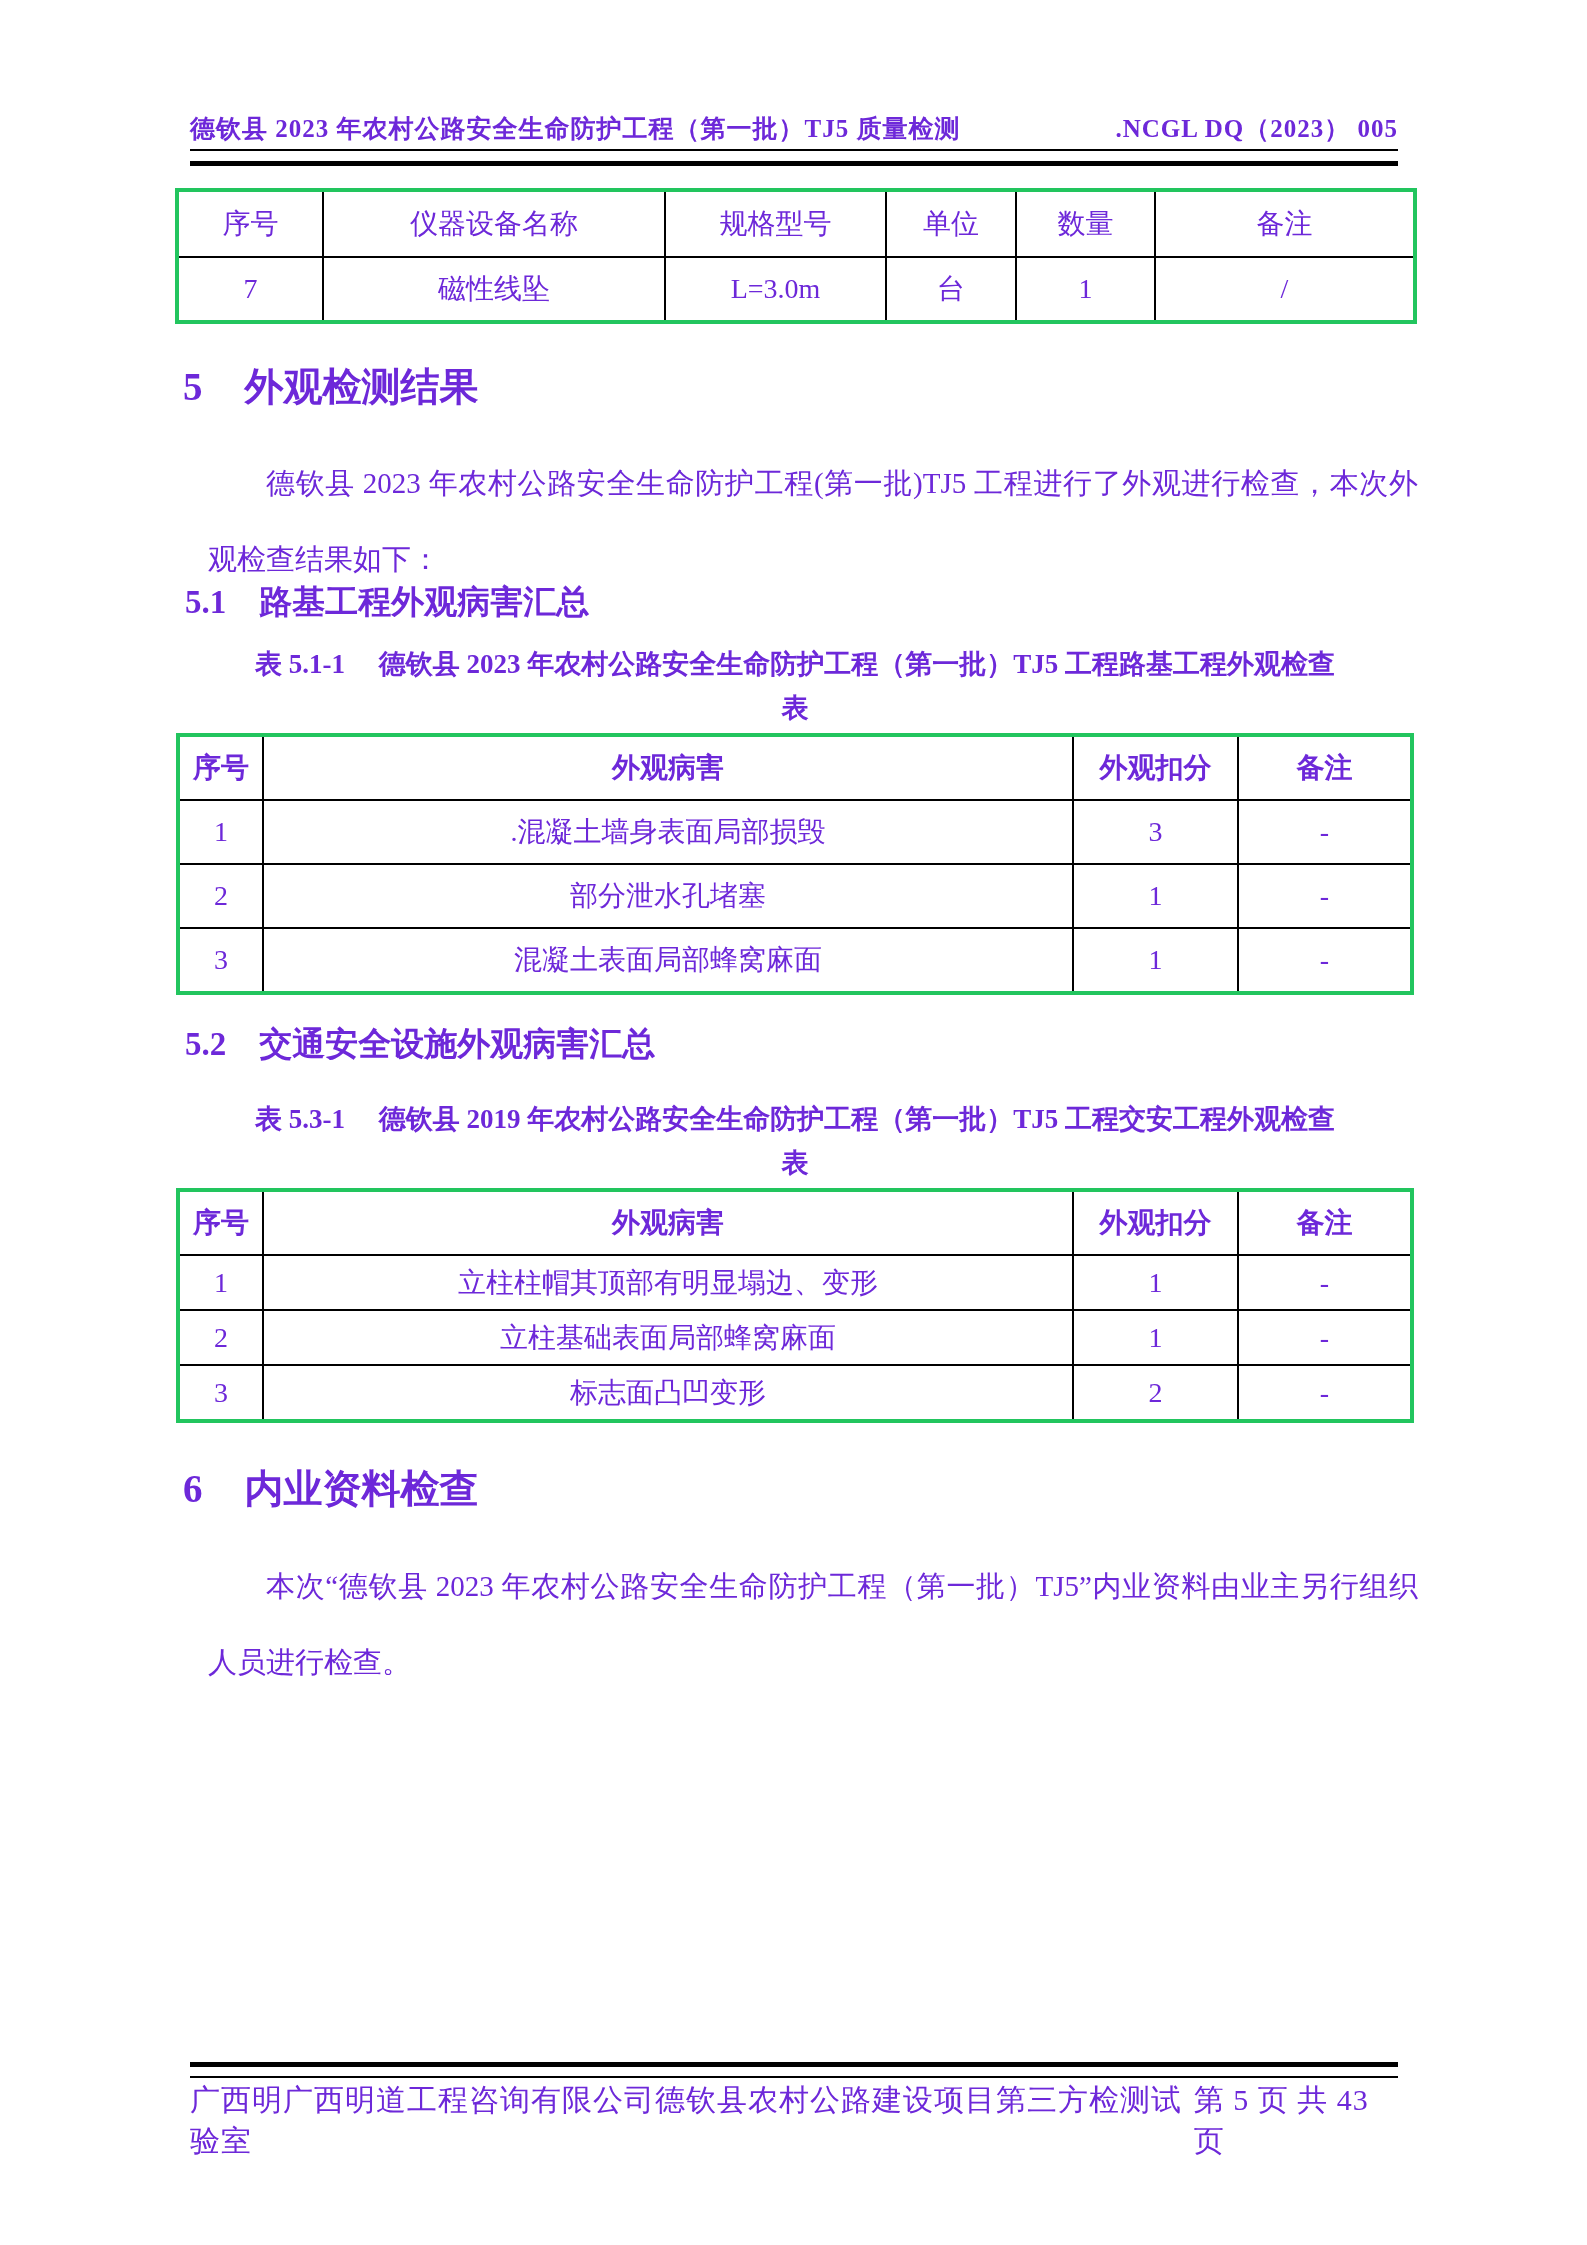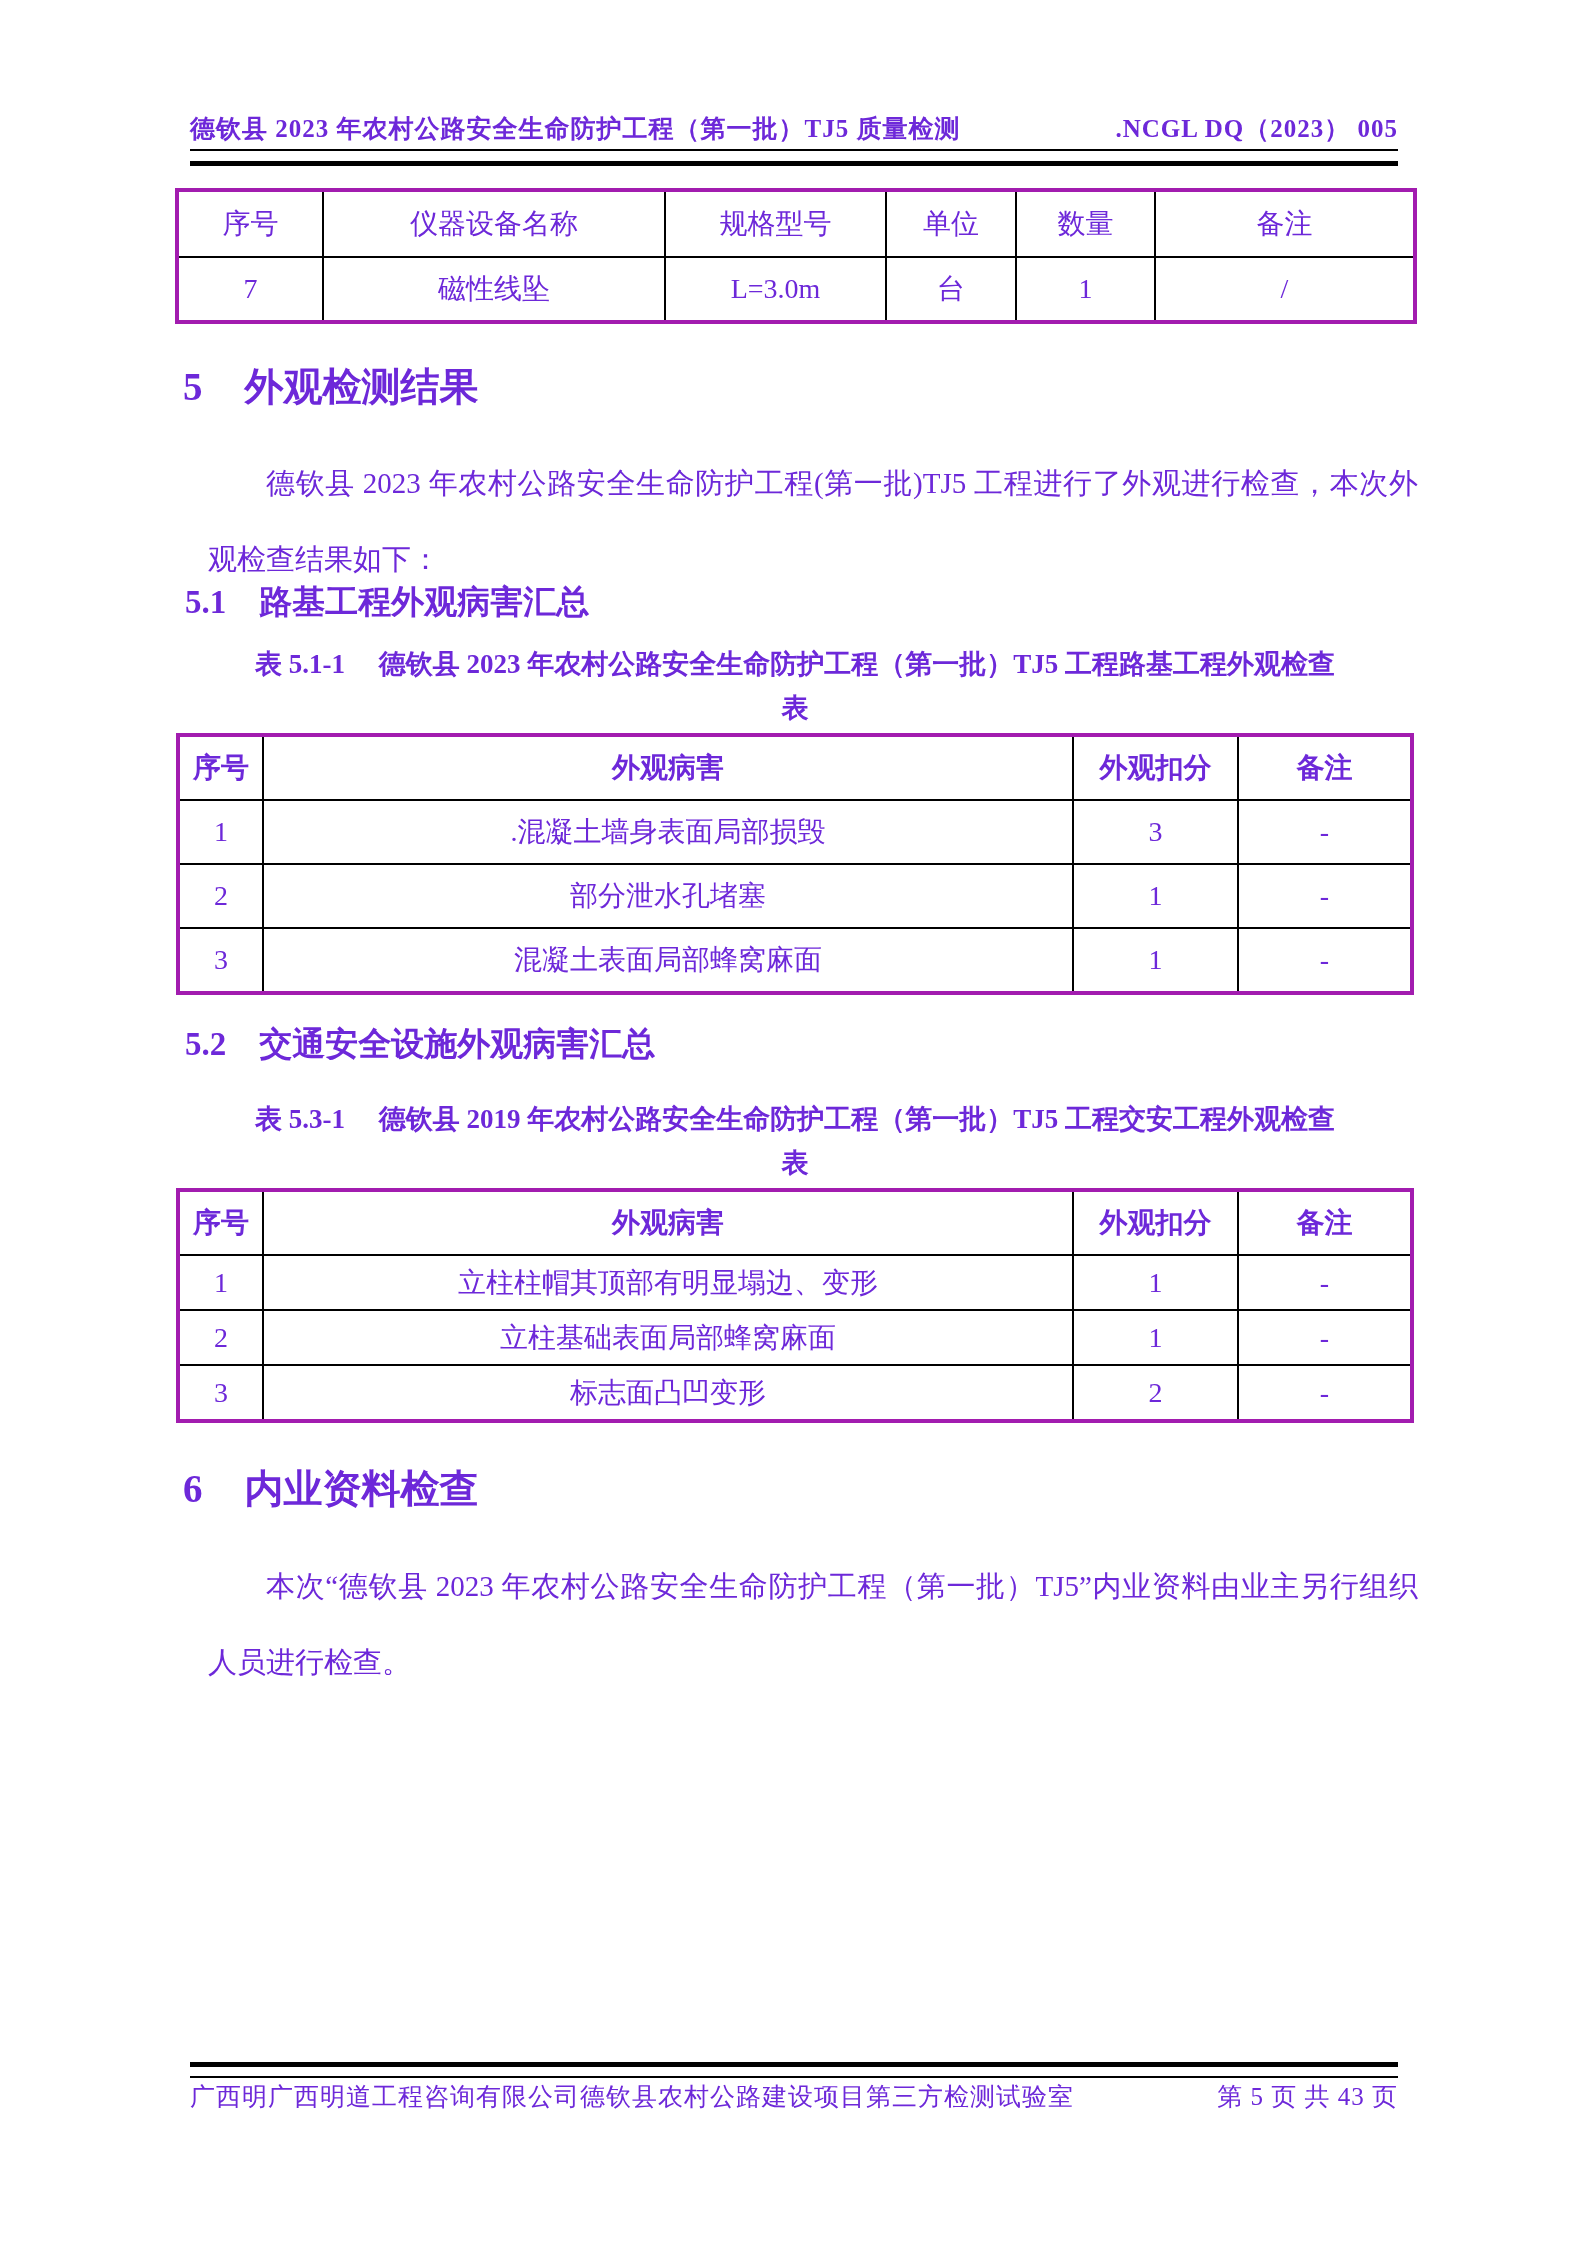--- a/index.html
+++ b/index.html
@@ -27,21 +27,21 @@
   }
   .footer-rule {
     position: absolute; left: 190px; width: 1208px; top: 2062px;
     height: 9px;
     border-top: 5px solid #000;
     border-bottom: 2px solid #000;
   }
   .page-footer {
     position: absolute; left: 190px; width: 1208px; top: 2080px;
     display: flex; justify-content: space-between; align-items: flex-start;
-    font-size: 25px; letter-spacing: 1px;
+    font-size: 30px; letter-spacing: 1px;
   }
   
   .h-major { position: absolute; left: 183px; font-size: 39px; font-weight: bold; white-space: nowrap; }
   .h-major .num { display: inline-block; margin-right: 42px; }
   .h-sub { position: absolute; left: 185px; font-size: 33px; font-weight: bold; white-space: nowrap; }
   .h-sub .num { display: inline-block; margin-right: 33px; }
   
   .para {
     position: absolute; left: 208px; width: 1210px;
     font-size: 29px; line-height: 76px;
@@ -59,21 +59,21 @@
     border-collapse: collapse;
     table-layout: fixed;
     font-size: 28px;
   }
   table.doc td, table.doc th {
     border: 2px solid #000;
     text-align: center; vertical-align: middle;
     padding: 0; overflow: hidden;
     font-weight: normal;
   }
-  table.doc { border: 4px solid #a21caf; }
+  table.doc { border: 4px solid #22c55e; }
   table.doc td { height: 62px; }
   table.equip { left: 175px; top: 188px; width: 1238px; }
   table.equip td.hd { height: 64px; }
   table.defect th { font-weight: bold; height: 62px; }
   table.defect-1 { left: 176px; top: 733px; width: 1234px; }
   table.defect-1 td { height: 62px; }
   table.defect-2 { left: 176px; top: 1188px; width: 1234px; }
   table.defect-2 td { height: 53px; }
 </style>
 </head>

